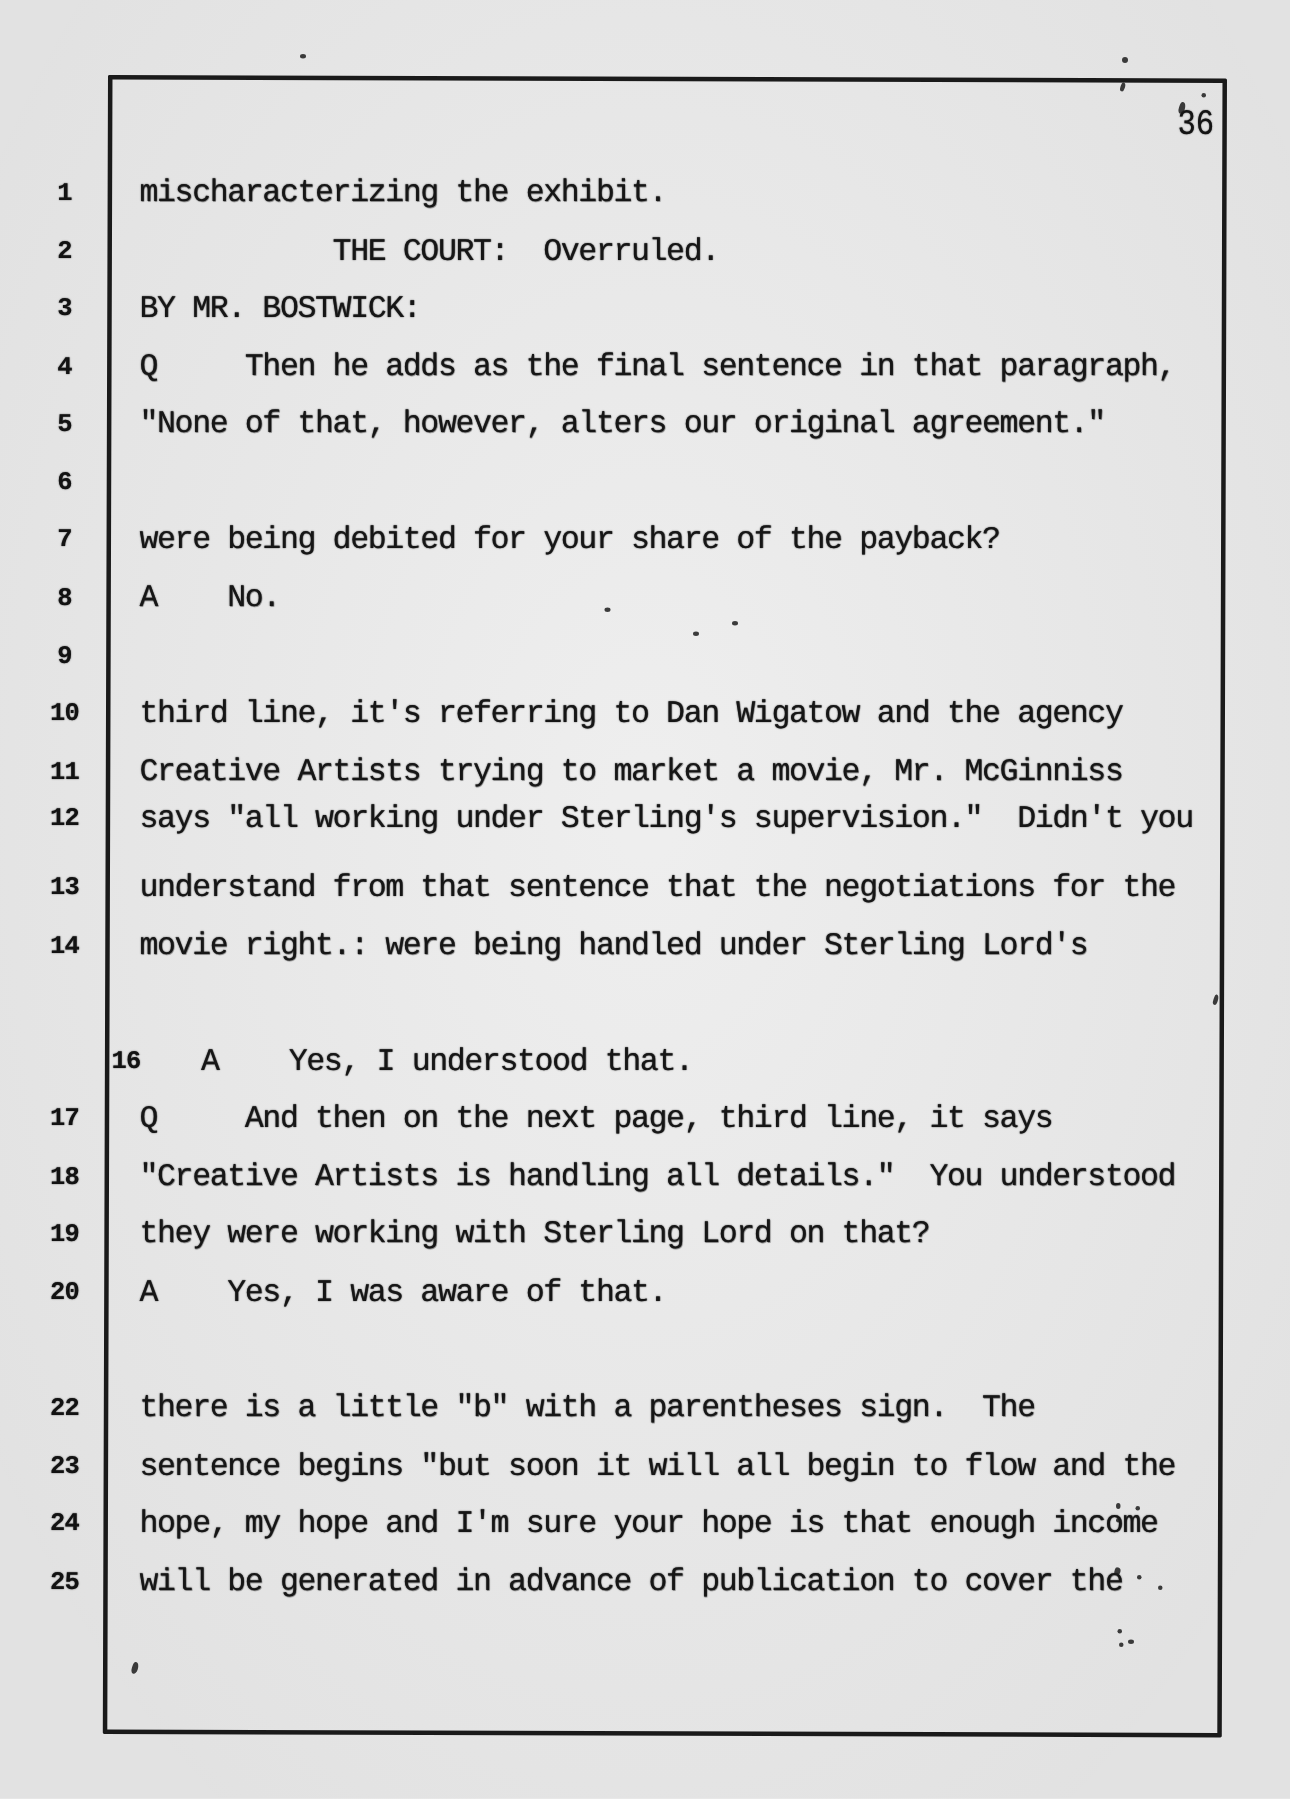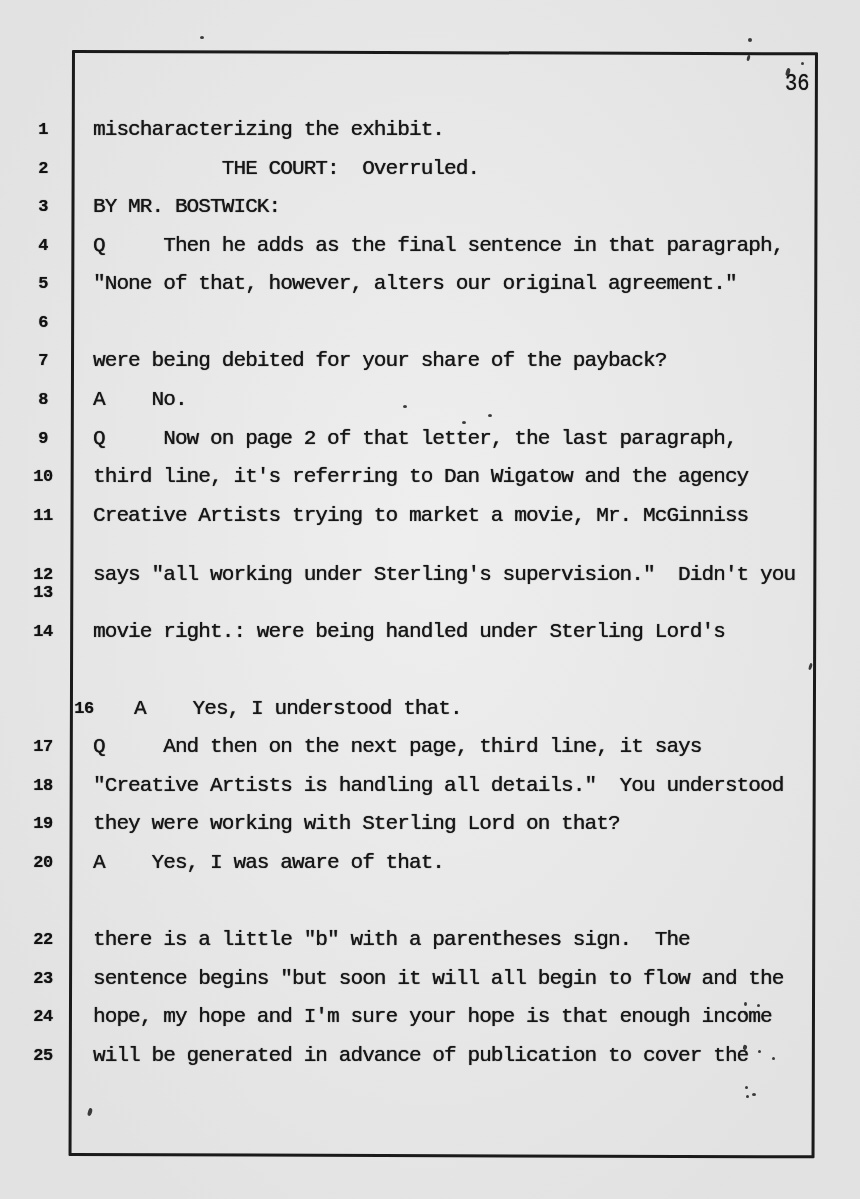--- a/index.html
+++ b/index.html
@@ -125,36 +125,36 @@
       <div class="row" style="top: 346.48px;">
     <span class="num">7</span>
     <span class="txt">were being debited for your share of the payback?</span>
   </div>
       <div class="row" style="top: 385.06px;">
     <span class="num">8</span>
     <span class="txt">A    No.</span>
   </div>
       <div class="row" style="top: 423.64px;">
     <span class="num">9</span>
-    <span class="txt">Q     Now on page 2 of that letter, the last paragraph,</span>
   </div>
       <div class="row" style="top: 462.22px;">
     <span class="num">10</span>
     <span class="txt">third line, it's referring to Dan Wigatow and the agency</span>
   </div>
       <div class="row" style="top: 500.8px;">
     <span class="num">11</span>
     <span class="txt">Creative Artists trying to market a movie, Mr. McGinniss</span>
   </div>
-      <div class="row" style="top: 560px;">
+      <div class="row" style="top: 532px;">
     <span class="num">12</span>
     <span class="txt">says "all working under Sterling's supervision."  Didn't you</span>
   </div>
       <div class="row" style="top: 577.96px;">
     <span class="num">13</span>
+    <span class="txt">understand from that sentence that the negotiations for the</span>
   </div>
       <div class="row" style="top: 616.54px;">
     <span class="num">14</span>
     <span class="txt">movie right.: were being handled under Sterling Lord's</span>
   </div>
       <div class="row" style="top: 693.7px; margin-left: 41px;">
     <span class="num">16</span>
     <span class="txt">A    Yes, I understood that.</span>
   </div>
       <div class="row" style="top: 732.28px;">

